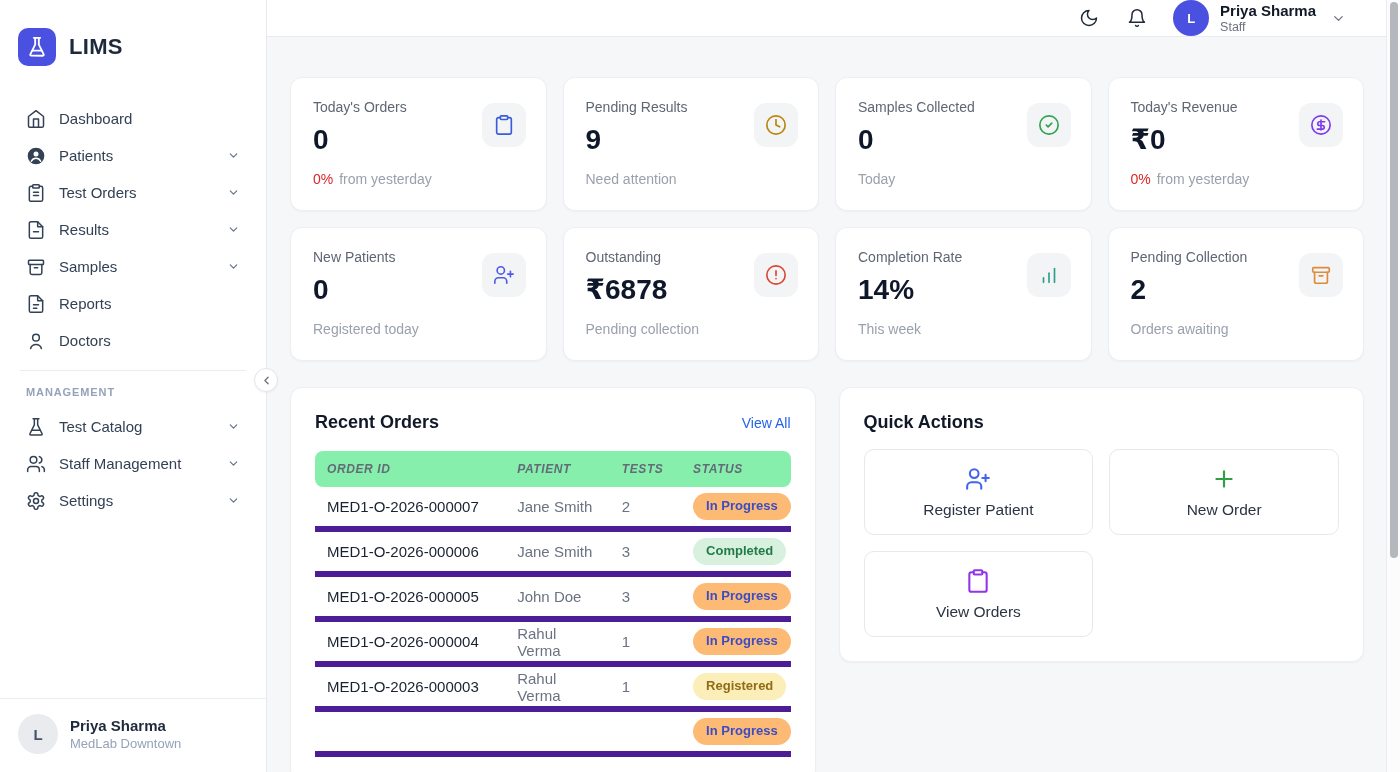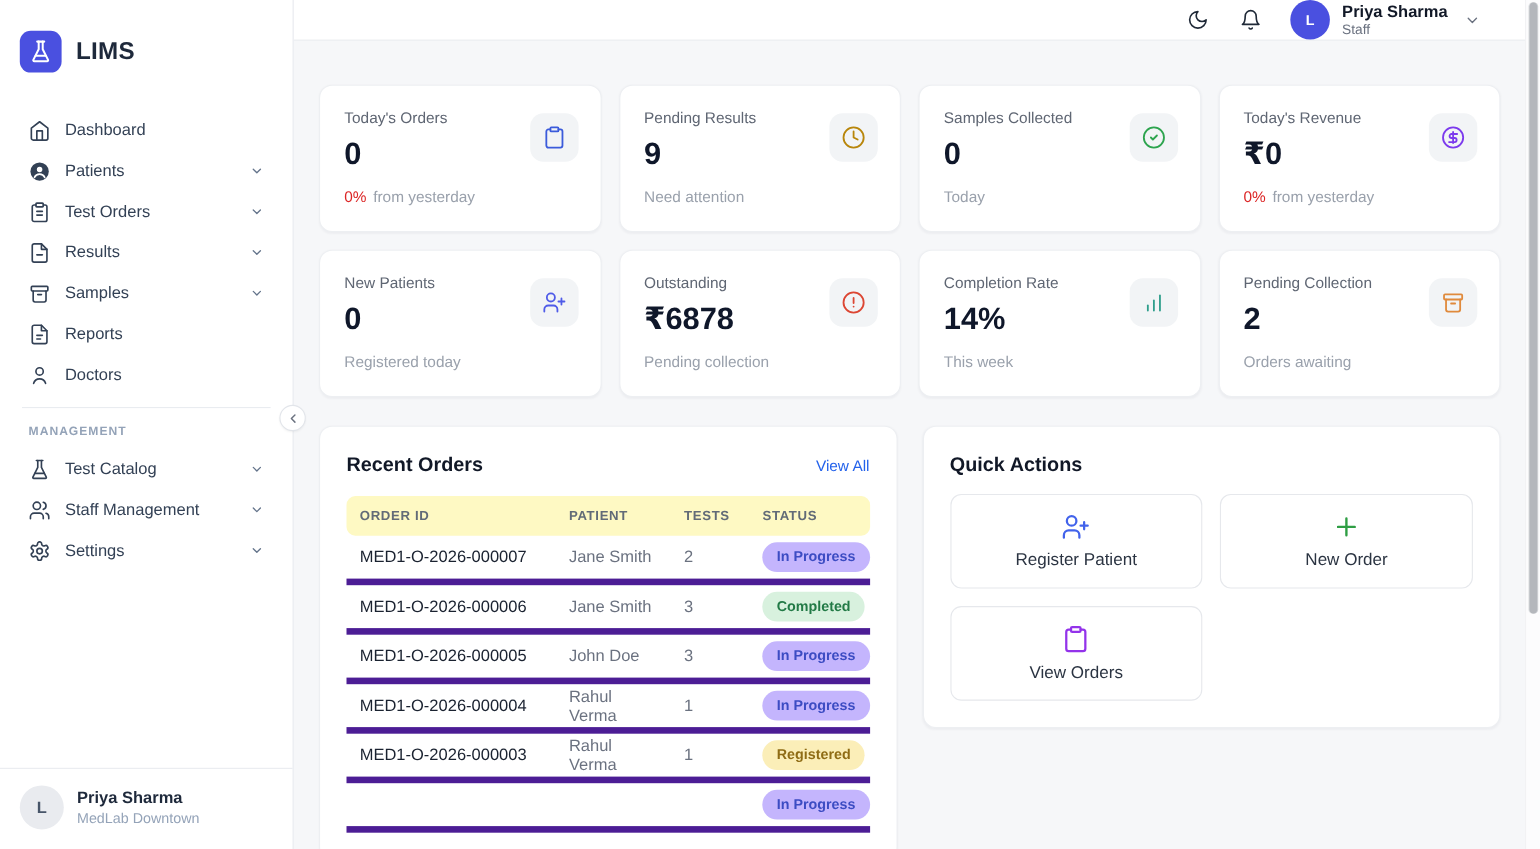--- a/index.html
+++ b/index.html
@@ -89,33 +89,33 @@
   .bottom-grid { display:grid; grid-template-columns:1fr 1fr; gap:23px; margin-top:26px; align-items:start; }
   .panel {
     background:#fff; border:1px solid #edeff2; border-radius:12px;
     box-shadow:0 1px 2px rgba(16,24,40,.04); padding:24px;
   }
   .panel-head { display:flex; align-items:center; justify-content:space-between; margin-bottom:18px; }
   .panel-title { font-size:18px; font-weight:700; color:#111827; }
   .view-all { font-size:14px; font-weight:500; color:#2563eb; text-decoration:none; cursor:pointer; }
 
   .tgrid { display:grid; grid-template-columns:40% 22% 15% 23%; align-items:center; }
-  .thead { background:#fef9c3; border-radius:8px; height:36px; }
+  .thead { background:#86efac; border-radius:8px; height:36px;font-style:italic; }
   .thead-cell {
     font-size:12px; font-weight:700; color:#626b77; letter-spacing:.6px;
     text-transform:uppercase; padding:0 12px;
   }
   .trow { height:45px; border-bottom:6px solid #4c1d95; cursor:pointer; }
   .tcell { padding:0 12px; font-size:15px; color:#6b7280; }
   .tcell-id { color:#1a2230; font-weight:500; }
   .badge {
     display:inline-block; padding:5px 13px; border-radius:999px;
     font-size:13px; font-weight:600; line-height:1.25; white-space:nowrap;
   }
-  .badge--progress   { background:#c4b5fd; color:#3c4cc3; }
+  .badge--progress   { background:#fdba74; color:#3c4cc3; }
   .badge--completed  { background:#d8f1de; color:#227a46; }
   .badge--registered { background:#fbeeb8; color:#8f6c15; }
 
   .qa-grid { display:grid; grid-template-columns:1fr 1fr; gap:16px; }
   .qa-btn {
     height:86px; background:#fff; border:1px solid #e6e8ec; border-radius:10px;
     display:flex; flex-direction:column; align-items:center; justify-content:center; gap:9px;
     cursor:pointer; font-family:inherit;
   }
   .qa-label { font-size:15.5px; font-weight:500; color:#2b3442; }

